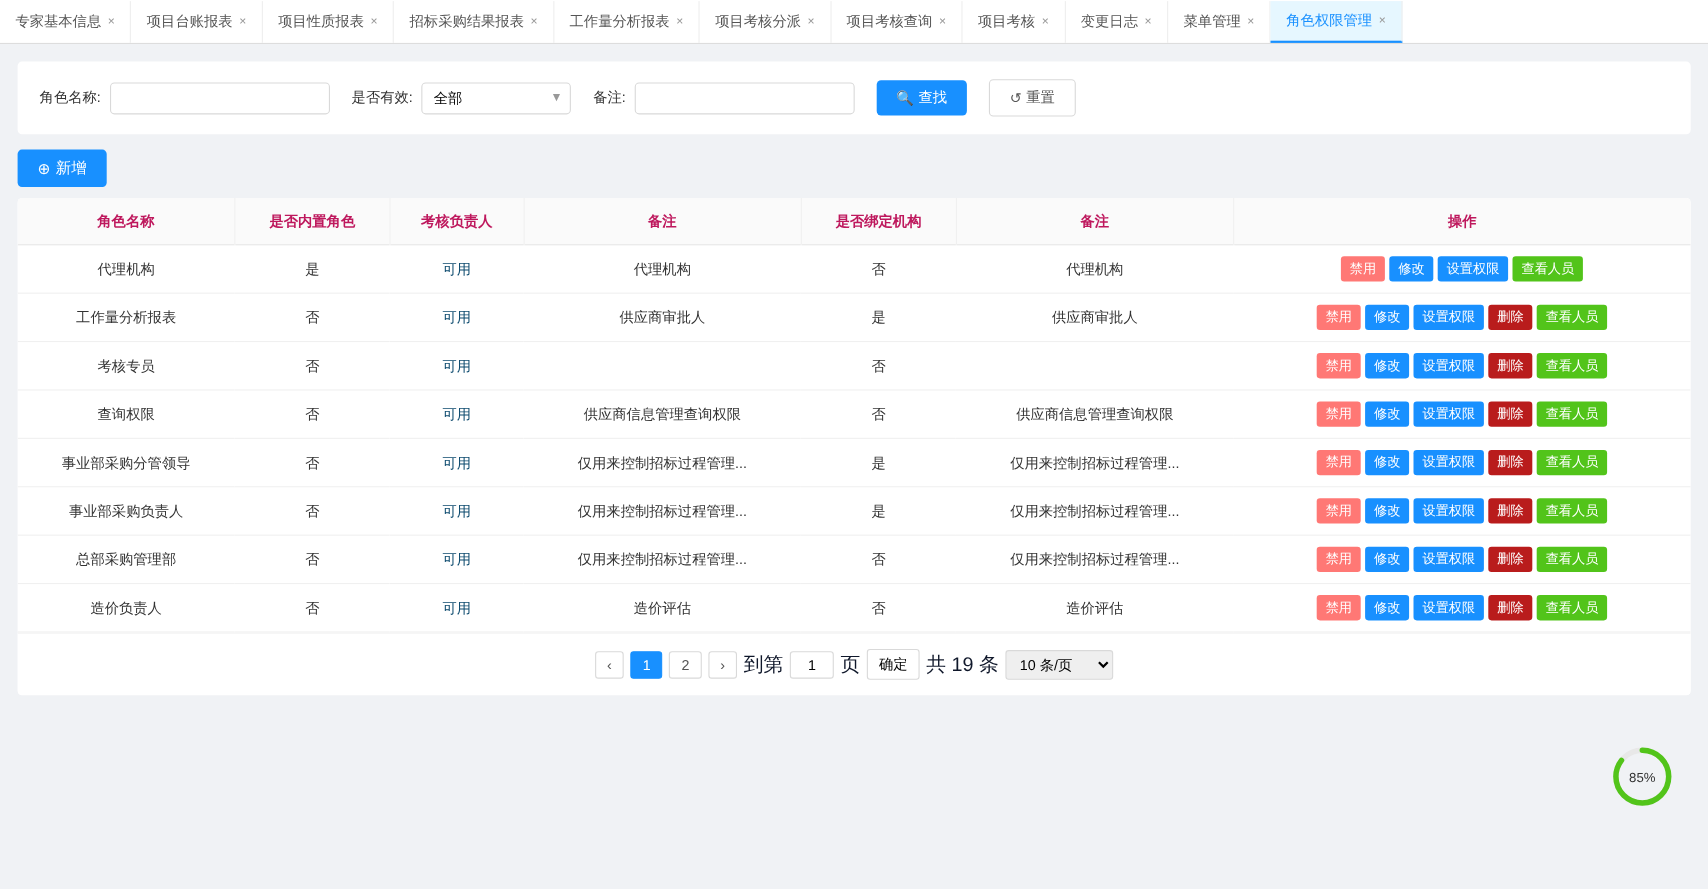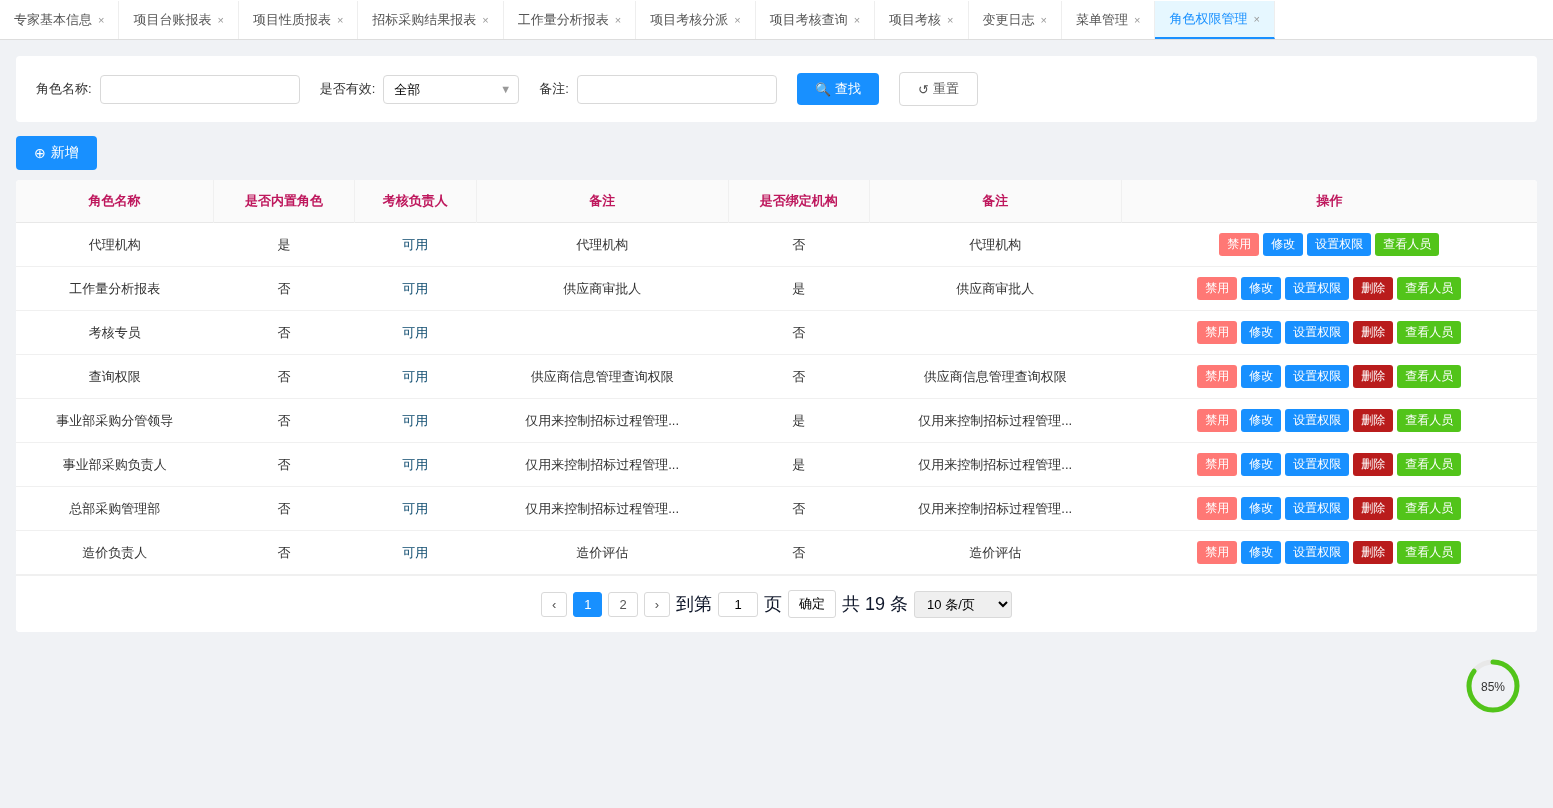--- a/index.html
+++ b/index.html
@@ -243,21 +243,21 @@
       padding: 4px 20px 4px 8px;
       font-size: 13px;
       outline: none;
       cursor: pointer;
     }
     .page-text { font-size: 18px; color: #0f172a; }
 
     
     .progress-circle {
       position: fixed;
-      bottom: 92px;
+      bottom: 72px;
       right: 30px;
       width: 60px;
       height: 60px;
     }
   </style>
 </head>
 <body>
 
 <div class="tab-bar">
 <div class="tab-item">

